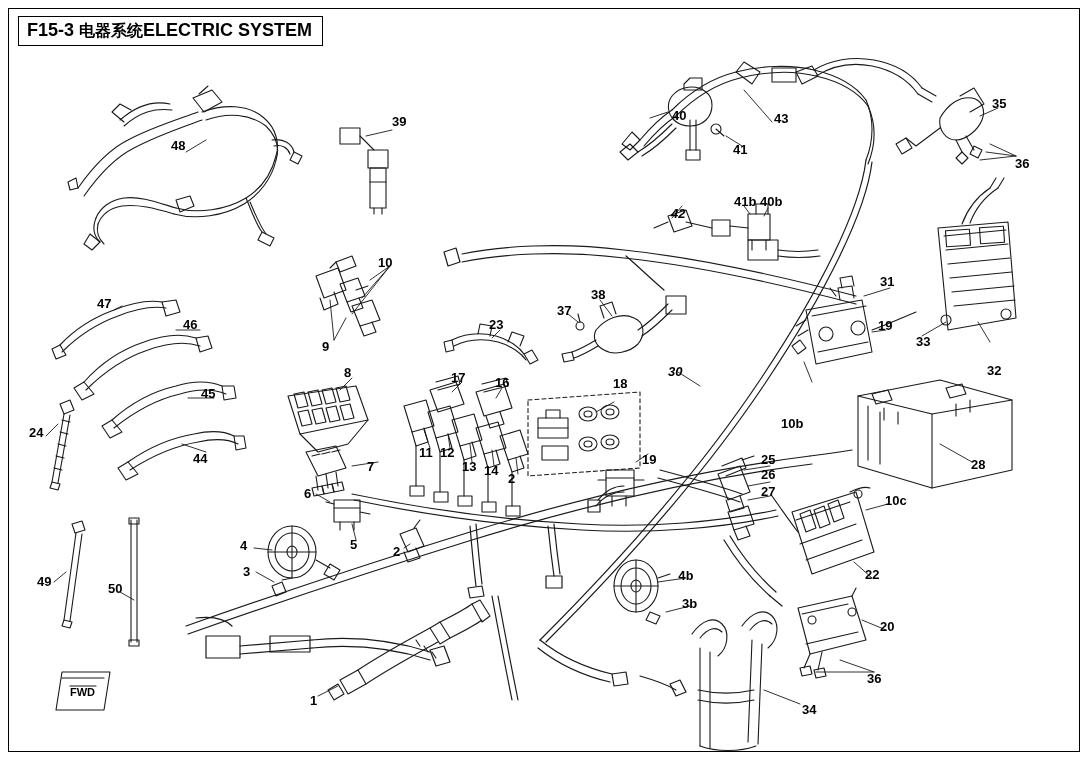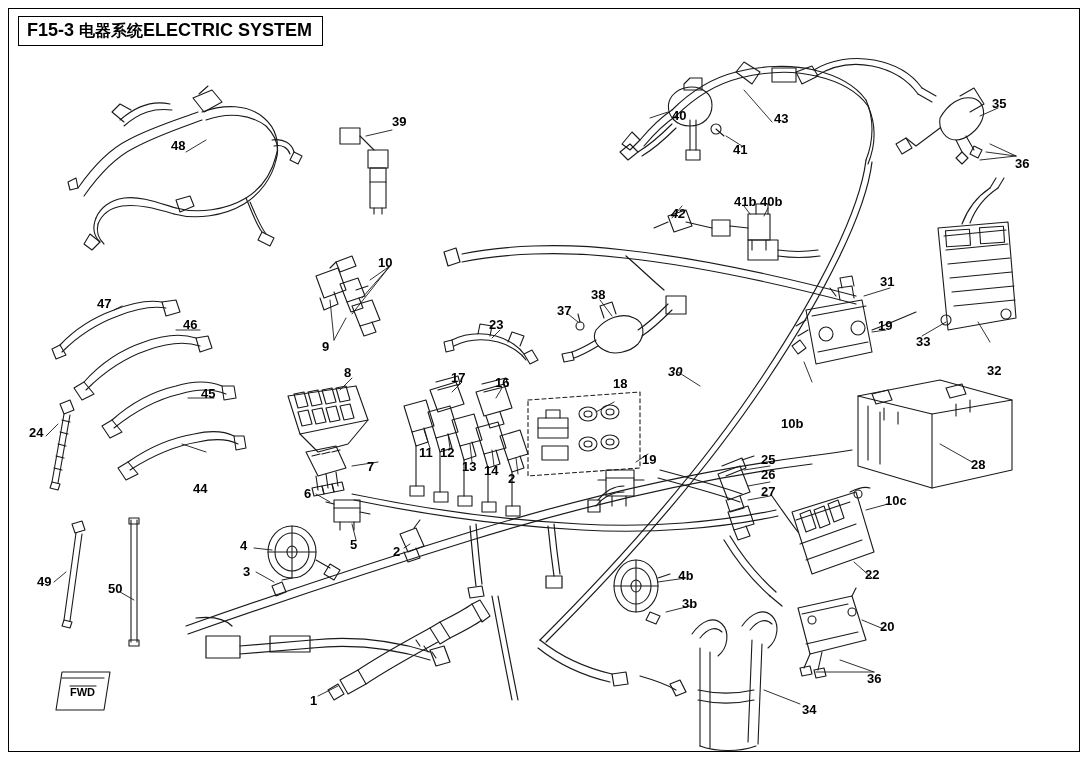--- a/index.html
+++ b/index.html
@@ -583,21 +583,21 @@
   <div class="num" style="left:802px;top:703px;">34</div>
   <div class="num" style="left:992px;top:97px;text-align:right;">35</div>
   <div class="num" style="left:1015px;top:157px;">36</div>
   <div class="num" style="left:557px;top:304px;">37</div>
   <div class="num" style="left:591px;top:288px;">38</div>
   <div class="num" style="left:392px;top:115px;">39</div>
   <div class="num" style="left:672px;top:109px;">40</div>
   <div class="num" style="left:733px;top:143px;">41</div>
   <div class="num" style="left:671px;top:207px;font-style:italic;">42</div>
   <div class="num" style="left:774px;top:112px;">43</div>
-  <div class="num" style="left:193px;top:452px;margin-top:30px;">44</div>
+  <div class="num" style="left:193px;top:452px;">44</div>
   <div class="num" style="left:201px;top:387px;">45</div>
   <div class="num" style="left:183px;top:318px;">46</div>
   <div class="num" style="left:97px;top:297px;">47</div>
   <div class="num" style="left:171px;top:139px;">48</div>
   <div class="num" style="left:37px;top:575px;">49</div>
   <div class="num" style="left:108px;top:582px;">50</div>
   <div class="num" style="left:734px;top:195px;">41b</div>
   <div class="num" style="left:760px;top:195px;">40b</div>
   <div class="num" style="left:781px;top:373px;margin-top:44px;">10b</div>
   <div class="num" style="left:885px;top:494px;">10c</div>

